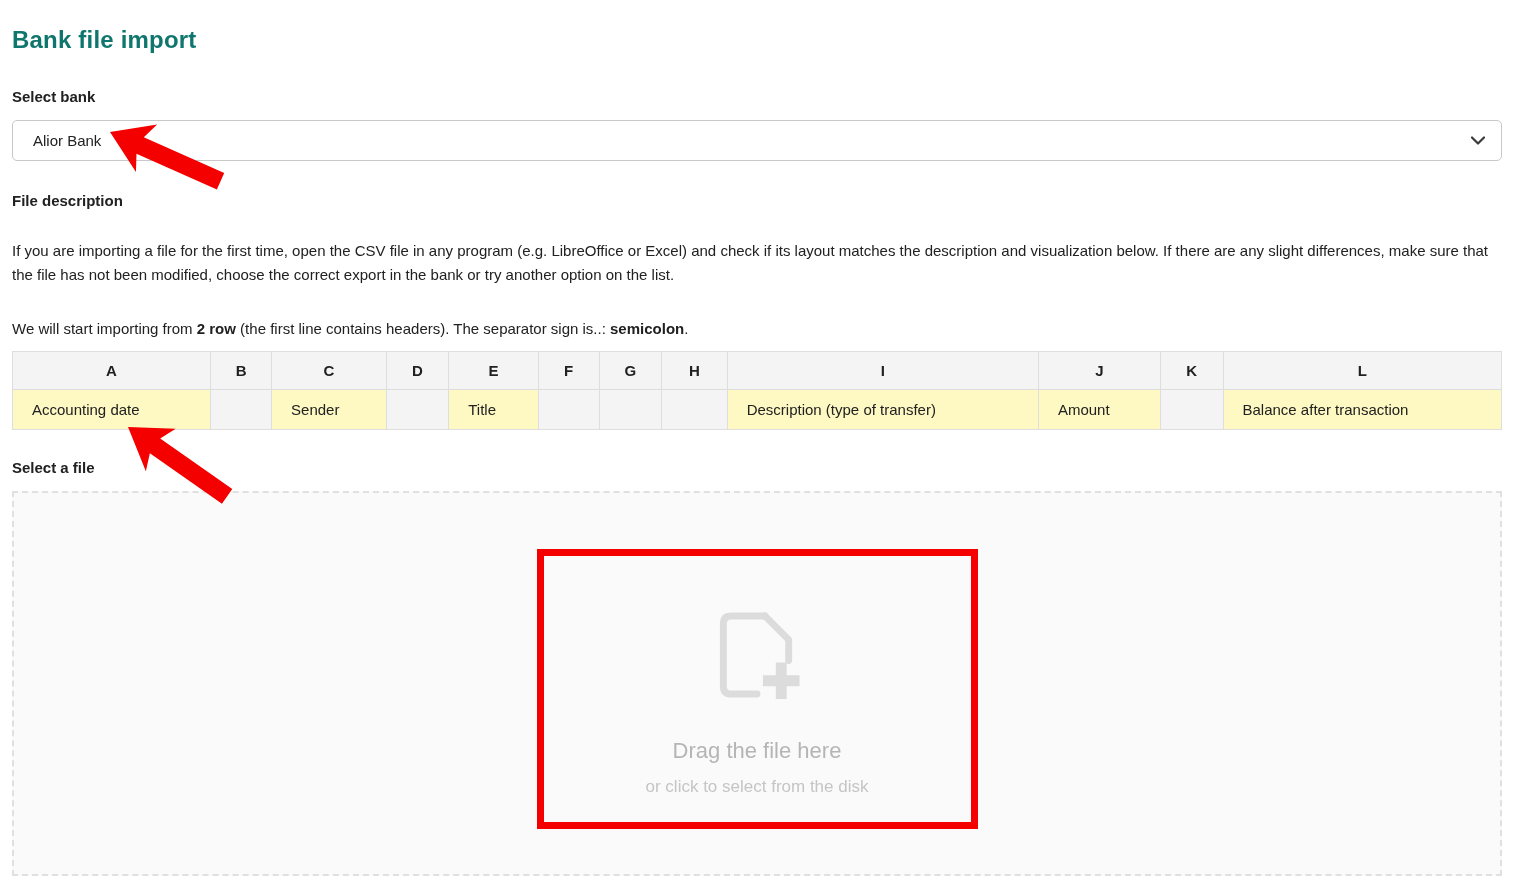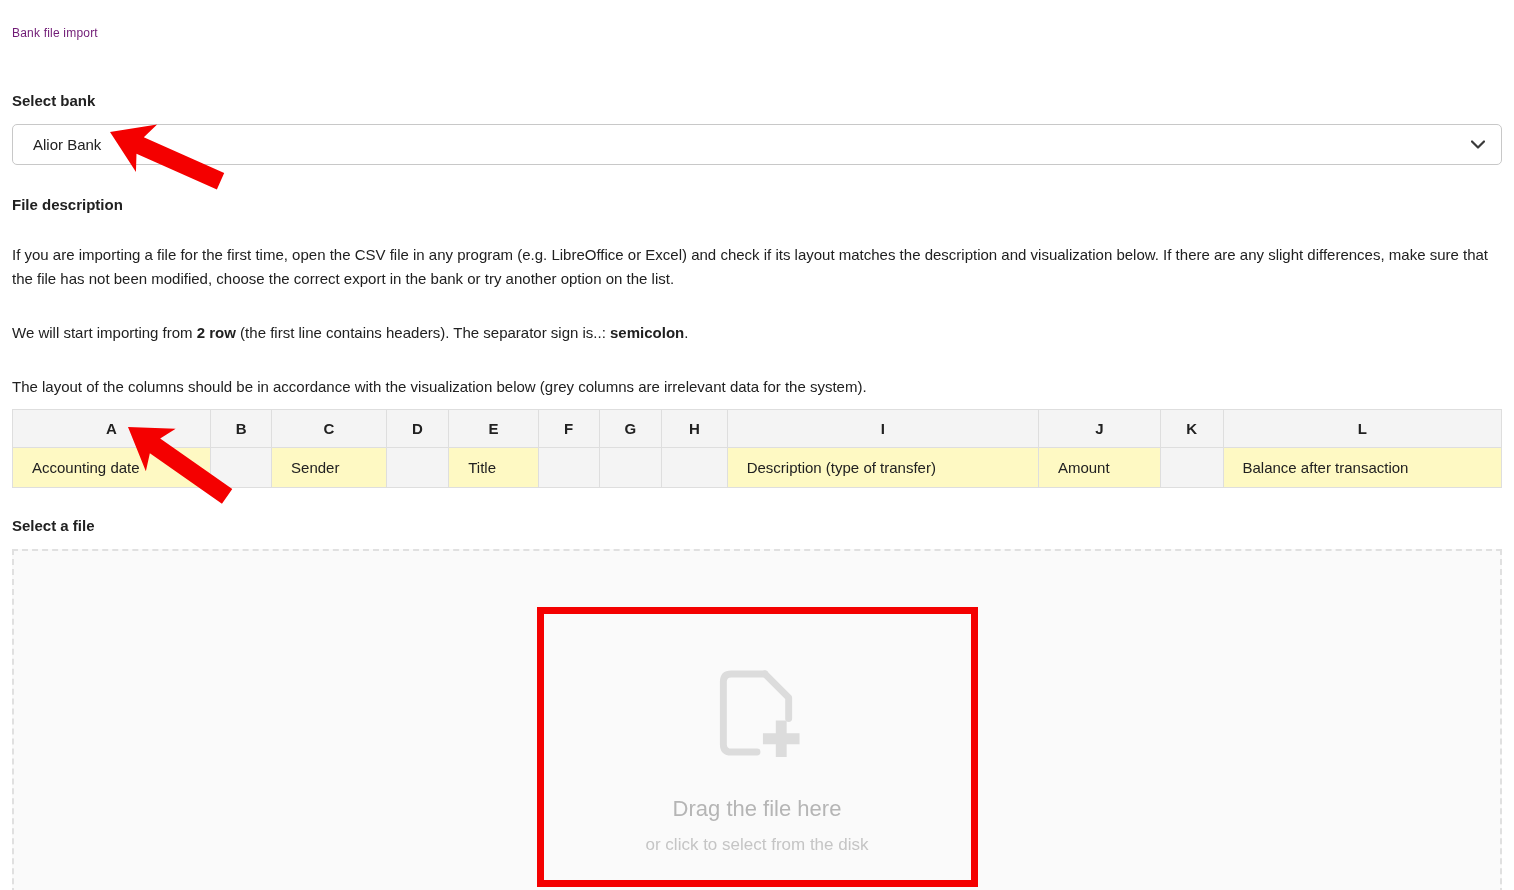--- a/index.html
+++ b/index.html
@@ -5,24 +5,24 @@
   * { margin:0; padding:0; box-sizing:border-box; }
   html,body { background:#ffffff; }
   body {
     font-family:"Liberation Sans", sans-serif;
     color:#212121;
     width:1514px; height:890px;
     overflow:hidden;
   }
   .page { position:relative; width:1514px; height:890px; padding:26px 12px 0 12px; }
 
-  .page-title { font-size:12px; font-weight:400; color:#701a75; letter-spacing:.2px; }
+  .page-title { font-size:24px; font-weight:700; color:#0f766e; letter-spacing:.2px; }
 
   .field-label { font-size:15px; font-weight:700; color:#212121; }
-  .lbl-select-bank { margin-top:52px; }
+  .lbl-select-bank { margin-top:34px; }
   .lbl-file-desc  { margin-top:31px; }
   .lbl-select-file{ margin-top:29px; }
 
   .select-box {
     margin-top:15px; height:41px; width:100%;
     border:1px solid #c8c8c8; border-radius:5px; background:#fff;
     display:flex; align-items:center; justify-content:space-between;
     padding:0 16px 0 20px; cursor:pointer;gap:24px;
   }
   .select-box .value { font-size:15px; color:#212121; }
@@ -74,21 +74,20 @@
       <path d="M1,1.5 L7,7.5 L13,1.5" fill="none" stroke="#3a3a3a" stroke-width="2.2" stroke-linecap="round" stroke-linejoin="round"></path>
     </svg>
   </div>
 
   <div class="field-label lbl-file-desc">File description</div>
 
   <p class="desc p1">If you are importing a file for the first time, open the CSV file in any program (e.g. LibreOffice or Excel) and check if its layout matches the description and visualization below. If there are any slight differences, make sure that the file has not been modified, choose the correct export in the bank or try another option on the list.</p>
 
   <p class="desc p2"><span>We will start importing from </span><b>2 row</b><span> (the first line contains headers). The separator sign is..: </span><b>semicolon</b><span>.</span></p>
 
-  <p class="desc p3">The layout of the columns should be in accordance with the visualization below (grey columns are irrelevant data for the system).</p>
 
   <table class="cols">
     <colgroup>
       <col style="width:13.3%">
         <col style="width:4.1%">
         <col style="width:7.7%">
         <col style="width:4.2%">
       <col style="width:6.0%">
         <col style="width:4.1%">
         <col style="width:4.2%">

